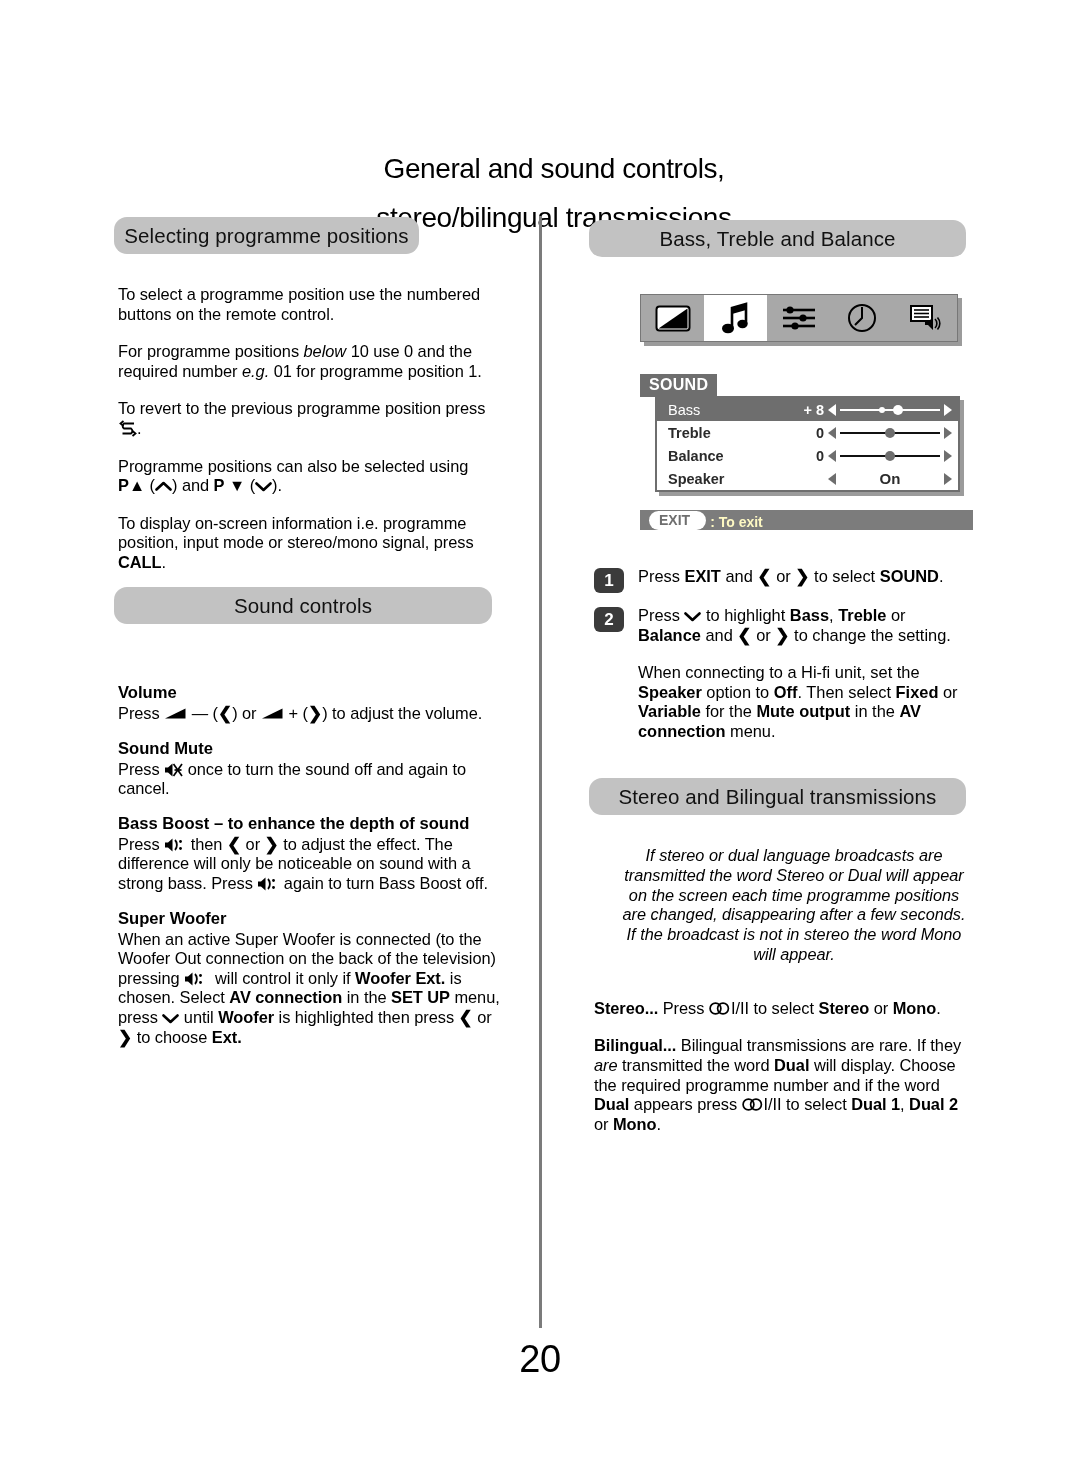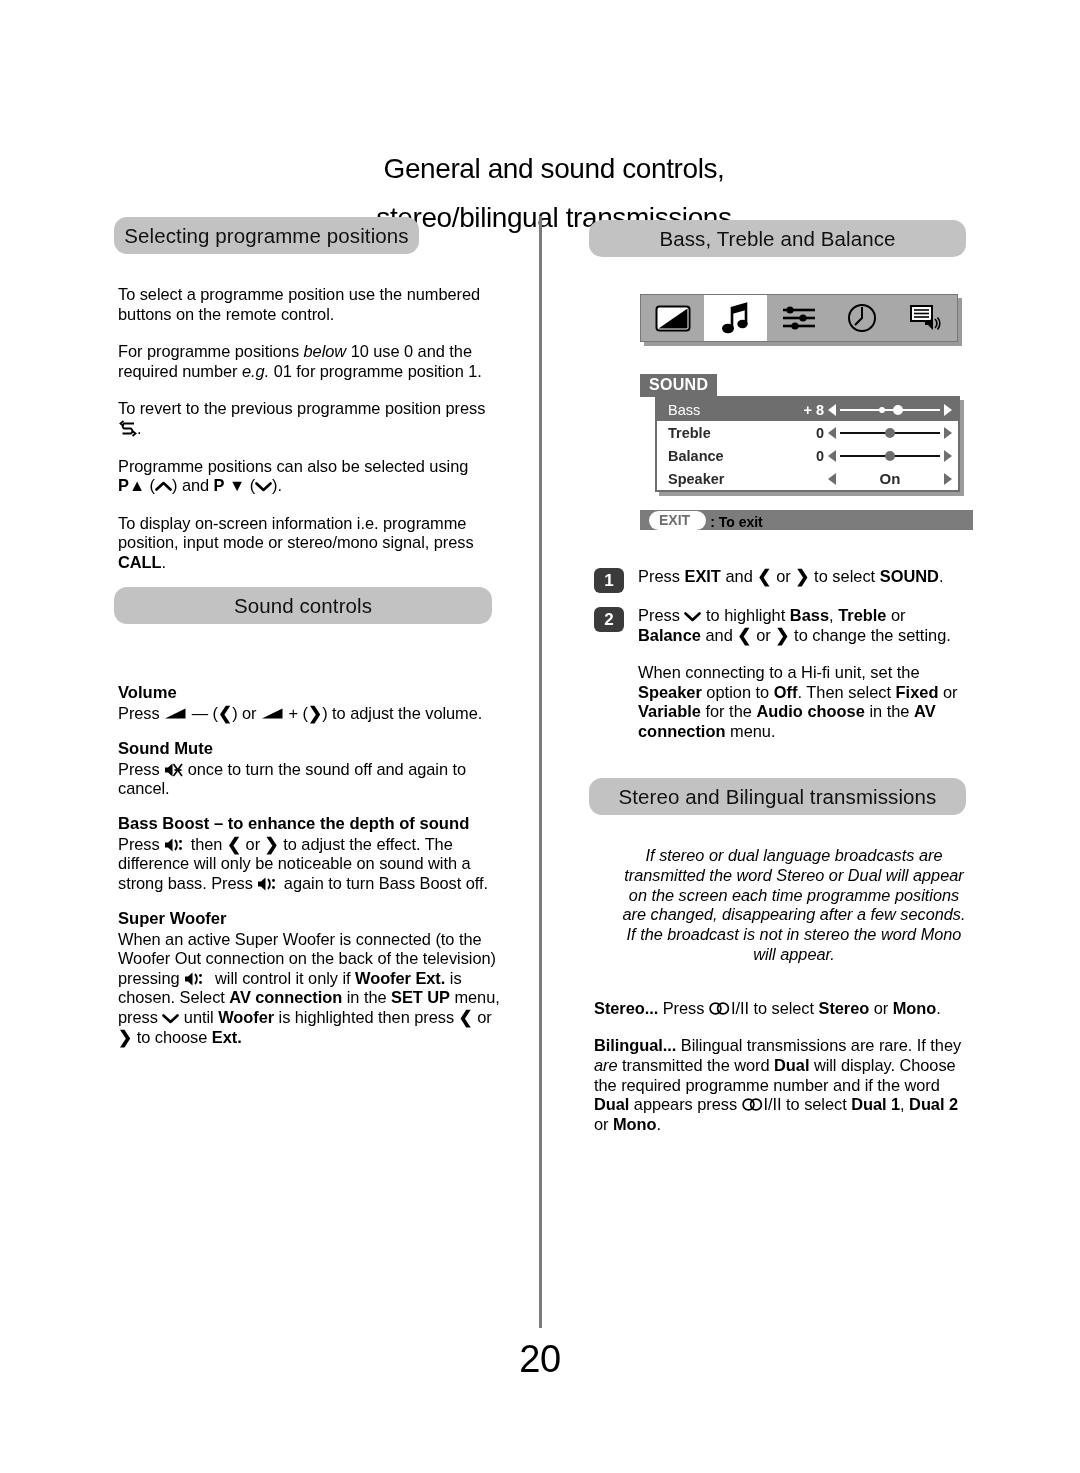--- a/index.html
+++ b/index.html
@@ -233,21 +233,21 @@
   .exit-pill {
     background: #ffffff;
     color: #6e6e6e;
     font-size: 14px;
     font-weight: bold;
     border-radius: 10px;
     padding: 1px 16px 2px 10px;
     line-height: 16px;
   }
   .exit-text {
-    color: #000000;
+    color: #fef9c3;
     font-size: 14px;
     font-weight: bold;
     margin-left: 4px;
   }
 
   
   .step-row {
     position: relative;
     display: flex;
     margin-bottom: 13px;
@@ -518,21 +518,21 @@
   <div class="step-row">
     <div class="step-num">2</div>
     <div class="step-txt">
       Press <span class="ico ico-chev-dn"><svg viewBox="0 0 17 13" width="17" height="13">
             <path d="M1.5 3.5 L8.5 10 L15.5 3.5" stroke="#000" stroke-width="2.6" fill="none" stroke-linecap="round" stroke-linejoin="round"></path>
           </svg></span> to highlight <b>Bass</b>, <b>Treble</b> or <b>Balance</b> and <span class="arw">❮</span> or <span class="arw">❯</span> to change the setting.
     </div>
   </div>
 
   <div class="step-txt" style="margin-left:44px; margin-top:18px;">
-    When connecting to a Hi-fi unit, set the <b>Speaker</b> option to <b>Off</b>. Then select <b>Fixed</b> or <b>Variable</b> for the <b>Audio choose</b> in the <b>AV connection</b> menu.
+    When connecting to a Hi-fi unit, set the <b>Speaker</b> option to <b>Off</b>. Then select <b>Fixed</b> or <b>Variable</b> for the <b>Mute output</b> in the <b>AV connection</b> menu.
   </div>
 </div>
 
 <div class="sec-bar" style="left:589px; top:778px; width:377px; height:37px;">
   <span>Stereo and Bilingual transmissions</span>
 </div>
 
 <div class="col" style="left:594px; top:846px; width:372px;">
 
   <div class="italic-center">If stereo or dual language broadcasts are transmitted the word Stereo or Dual will appear on the screen each time programme positions are changed, disappearing after a few seconds. If the broadcast is not in stereo the word Mono will appear.</div>

